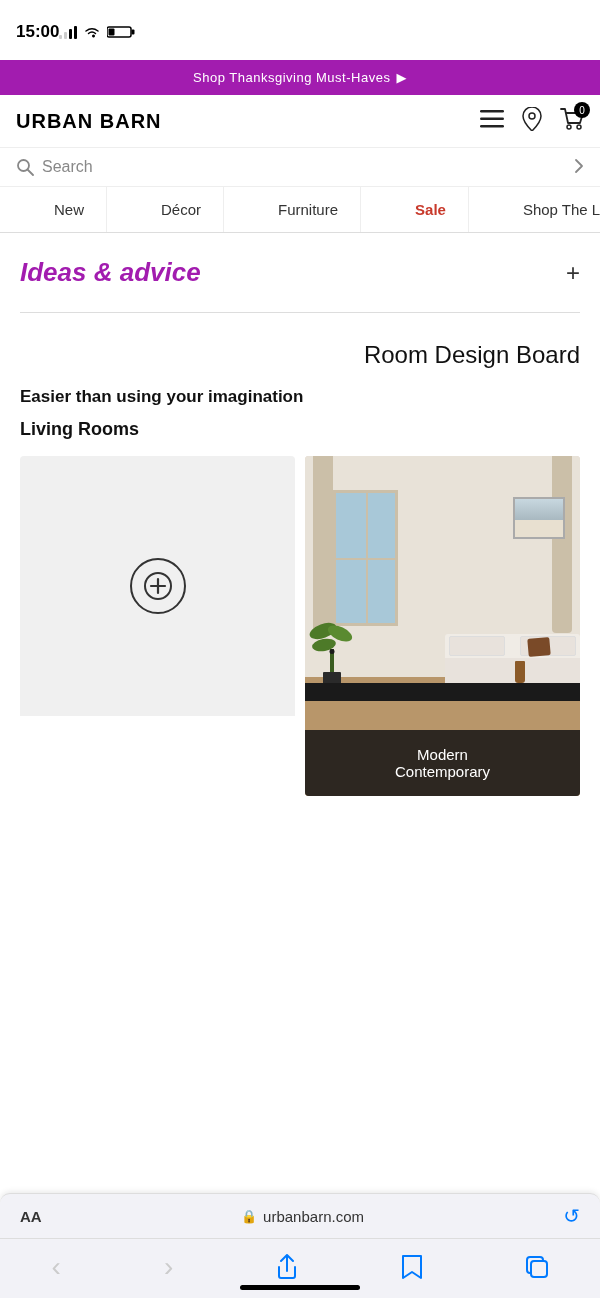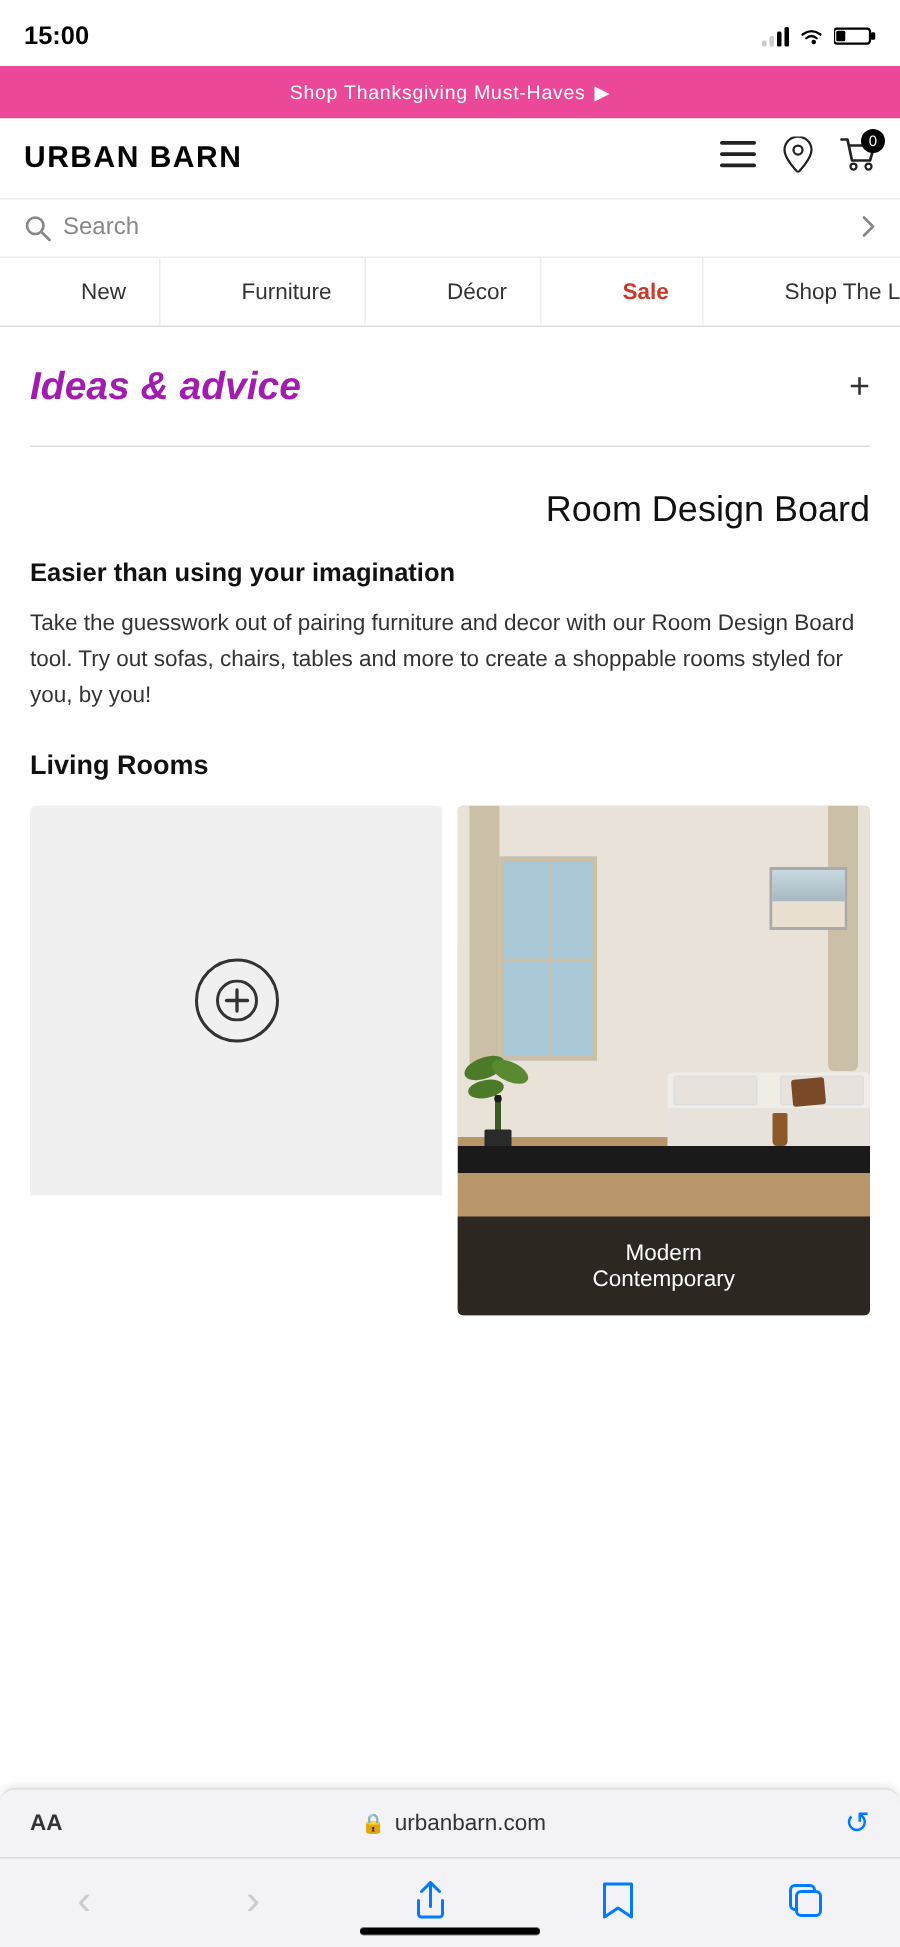--- a/index.html
+++ b/index.html
@@ -8,25 +8,25 @@
       font-family: -apple-system, BlinkMacSystemFont, 'Helvetica Neue', Arial, sans-serif;
       background: #fff;
       width: 600px;
       min-height: 1298px;
       overflow-x: hidden;
     }
 
     
     .status-bar {
       display: flex;
-      justify-content: space-between;
+      justify-content: flex-start;
       align-items: center;
       padding: 8px 16px 4px;
       background: #fff;
-      height: 44px;
+      height: 60px;
     }
     .status-time {
       font-size: 17px;
       font-weight: 600;
       color: #000;
     }
     .status-icons {
       display: flex;
       align-items: center;
       gap: 6px;
@@ -39,21 +39,21 @@
     }
     .signal-bar {
       width: 3px;
       background: #000;
       border-radius: 1px;
     }
     .signal-bar.dim { background: #ccc; }
 
     
     .announcement-bar {
-      background: #ec4899;
+      background: #a21caf;
       color: #fff;
       text-align: center;
       padding: 10px 16px;
       font-size: 13px;
       letter-spacing: 0.5px;
       display: flex;
       align-items: center;
       justify-content: center;
       gap: 6px;
     }
@@ -371,39 +371,38 @@
     </svg>
     <span style="color:#888;font-size:16px;">Search</span>
   </div>
   <svg width="10" height="16" viewBox="0 0 10 16">
     <path d="M2 2 L8 8 L2 14" stroke="#888" stroke-width="1.8" fill="none" stroke-linecap="round" stroke-linejoin="round"></path>
   </svg>
 </div>
 
 <div class="nav-tabs">
   <div class="nav-tab">New</div>
+  <div class="nav-tab">Décor</div>
   <div class="nav-tab">Furniture</div>
-  <div class="nav-tab">Décor</div>
   <div class="nav-tab sale">Sale</div>
   <div class="nav-tab">Shop The Lo...</div>
 </div>
 
 <div class="main-content">
 
   <div class="ideas-section">
     <h2 class="ideas-title">Ideas &amp; advice</h2>
     <span class="ideas-toggle">+</span>
   </div>
 
   <div class="divider"></div>
 
   <div class="room-design-section">
     <h2 class="room-design-title">Room Design Board</h2>
     <p class="room-design-subtitle">Easier than using your imagination</p>
-    <p class="room-design-desc">Take the guesswork out of pairing furniture and decor with our Room Design Board tool. Try out sofas, chairs, tables and more to create a shoppable rooms styled for you, by you!</p>
     <p class="living-rooms-label">Living Rooms</p>
 
     <div class="room-cards">
 
       <div class="room-card">
         <div class="room-card-empty">
           <div class="add-icon-circle">
             <svg width="28" height="28" viewBox="0 0 28 28">
               <circle cx="14" cy="14" r="13" stroke="#333" stroke-width="2" fill="none"></circle>
               <line x1="14" y1="7" x2="14" y2="21" stroke="#333" stroke-width="2.2" stroke-linecap="round"></line>

